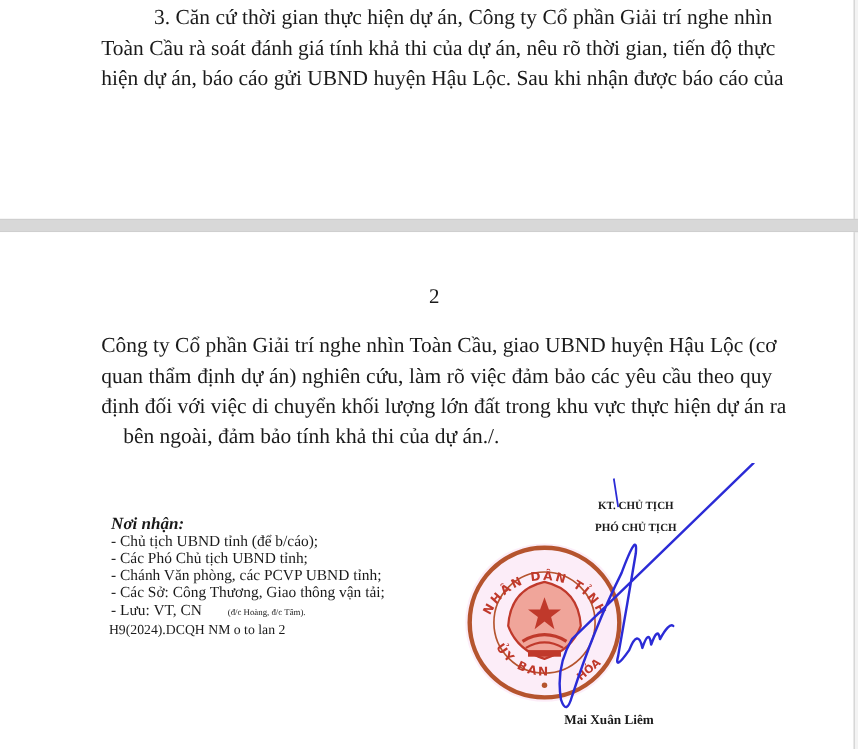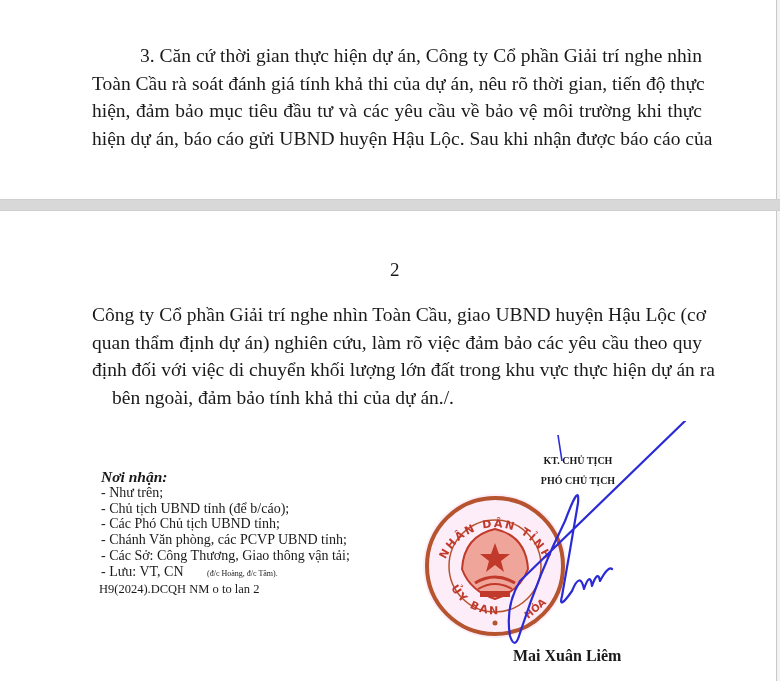--- a/index.html
+++ b/index.html
@@ -25,72 +25,70 @@
     }
     .para {
       position: absolute; left: 92px; width: 610px;
       font-size: 19.5px; line-height: 27.6px;
       text-align: justify; text-align-last: left;
       margin: 0;
     }
     .para .line { display: block; text-align: justify; text-align-last: justify; white-space: nowrap; }
     .para .line.last { text-align-last: left; margin-left: 20px; }
     .para-1 { top: 3px; }
-    .para-1 .first { padding-left: 48px; margin-top: 39px; }
+    .para-1 .first { padding-left: 48px; }
     .page-num {
       position: absolute; left: 390px; top: 48px; font-size: 19px;
     }
     .para-2 { top: 90px; }
     .recipients {
       position: absolute; left: 101px; top: 258px;
       font-size: 14px; line-height: 15.8px;
     }
     .recipients .title { font-weight: bold; font-style: italic; font-size: 15.5px; }
     .recipients .small { font-size: 8px; padding-left: 20px; }
     .recipients .code { font-size: 12.5px; margin-left: -2px; }
     .sig-title {
       position: absolute; left: 512px; width: 132px; text-align: center;
       font-weight: bold; font-size: 10px; line-height: 21px;
     }
     .sig-t1 { top: 239px; }
     .sig-t2 { top: 259px; text-align: center; }
     .signer {
       position: absolute; left: 513px; top: 436px;
-      font-weight: bold; font-size: 16px;
+      font-weight: bold; font-size: 12px;
     }
     .stamp { position: absolute; left: 420px; top: 280px; width: 150px; height: 150px; }
     .signature { position: absolute; left: 500px; top: 210px; width: 200px; height: 230px; }
   </style>
 </head>
 <body>
 
 <div class="page page-1">
   <p class="para para-1">
     <span class="line first">3. Căn cứ thời gian thực hiện dự án, Công ty Cổ phần Giải trí nghe nhìn</span>
     <span class="line">Toàn Cầu rà soát đánh giá tính khả thi của dự án, nêu rõ thời gian, tiến độ thực</span>
-    <span class="line">hiện, đảm bảo mục tiêu đầu tư và các yêu cầu về bảo vệ môi trường khi thực</span>
     <span class="line">hiện dự án, báo cáo gửi UBND huyện Hậu Lộc. Sau khi nhận được báo cáo của</span>
   </p>
 </div>
 
 <div class="gap"></div>
 
 <div class="page page-2">
   <div class="page-num">2</div>
 
   <p class="para para-2">
     <span class="line">Công ty Cổ phần Giải trí nghe nhìn Toàn Cầu, giao UBND huyện Hậu Lộc (cơ</span>
     <span class="line">quan thẩm định dự án) nghiên cứu, làm rõ việc đảm bảo các yêu cầu theo quy</span>
     <span class="line">định đối với việc di chuyển khối lượng lớn đất trong khu vực thực hiện dự án ra</span>
     <span class="line last">bên ngoài, đảm bảo tính khả thi của dự án./.</span>
   </p>
 
   <div class="recipients">
     <div class="title">Nơi nhận:</div>
-    <div>- Như trên;</div>
     <div>- Chủ tịch UBND tỉnh (để b/cáo);</div>
     <div>- Các Phó Chủ tịch UBND tỉnh;</div>
     <div>- Chánh Văn phòng, các PCVP UBND tỉnh;</div>
     <div>- Các Sở: Công Thương, Giao thông vận tải;</div>
     <div>
       <span>- Lưu: VT, CN</span>
       <span class="small">(đ/c Hoàng, đ/c Tâm).</span>
     </div>
     <div class="code">H9(2024).DCQH NM o to lan 2</div>
   </div>

